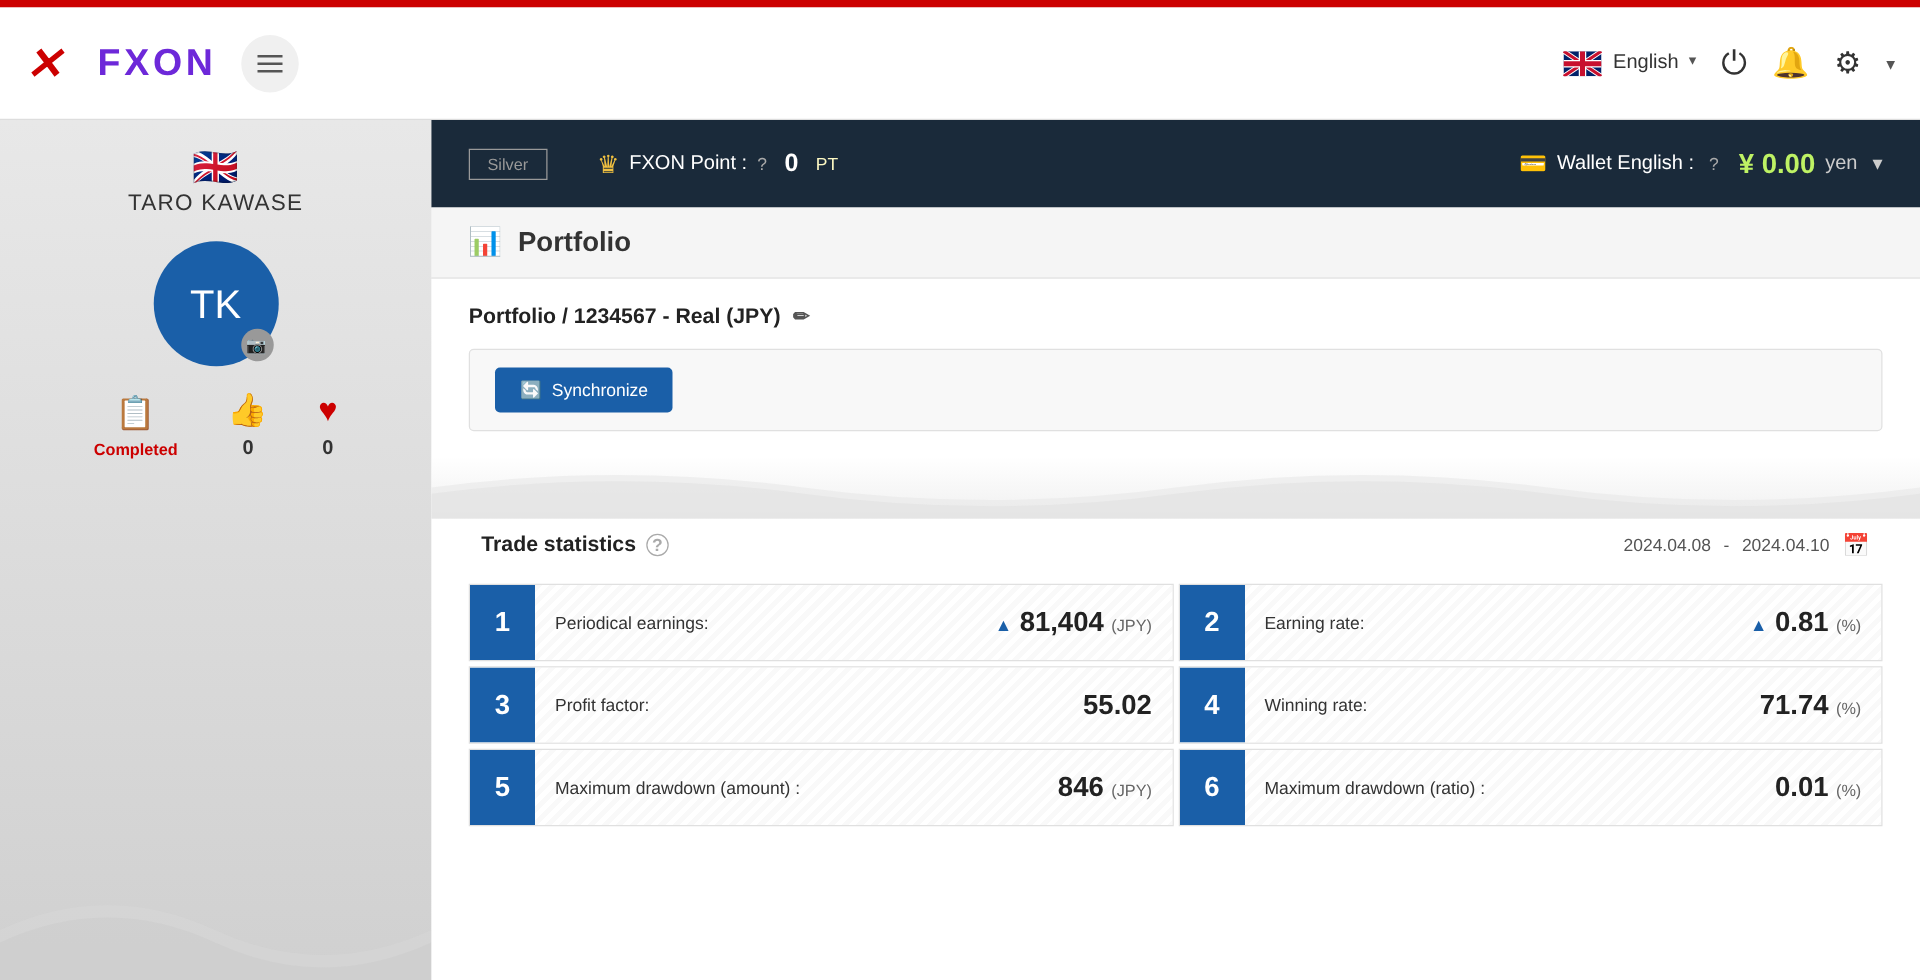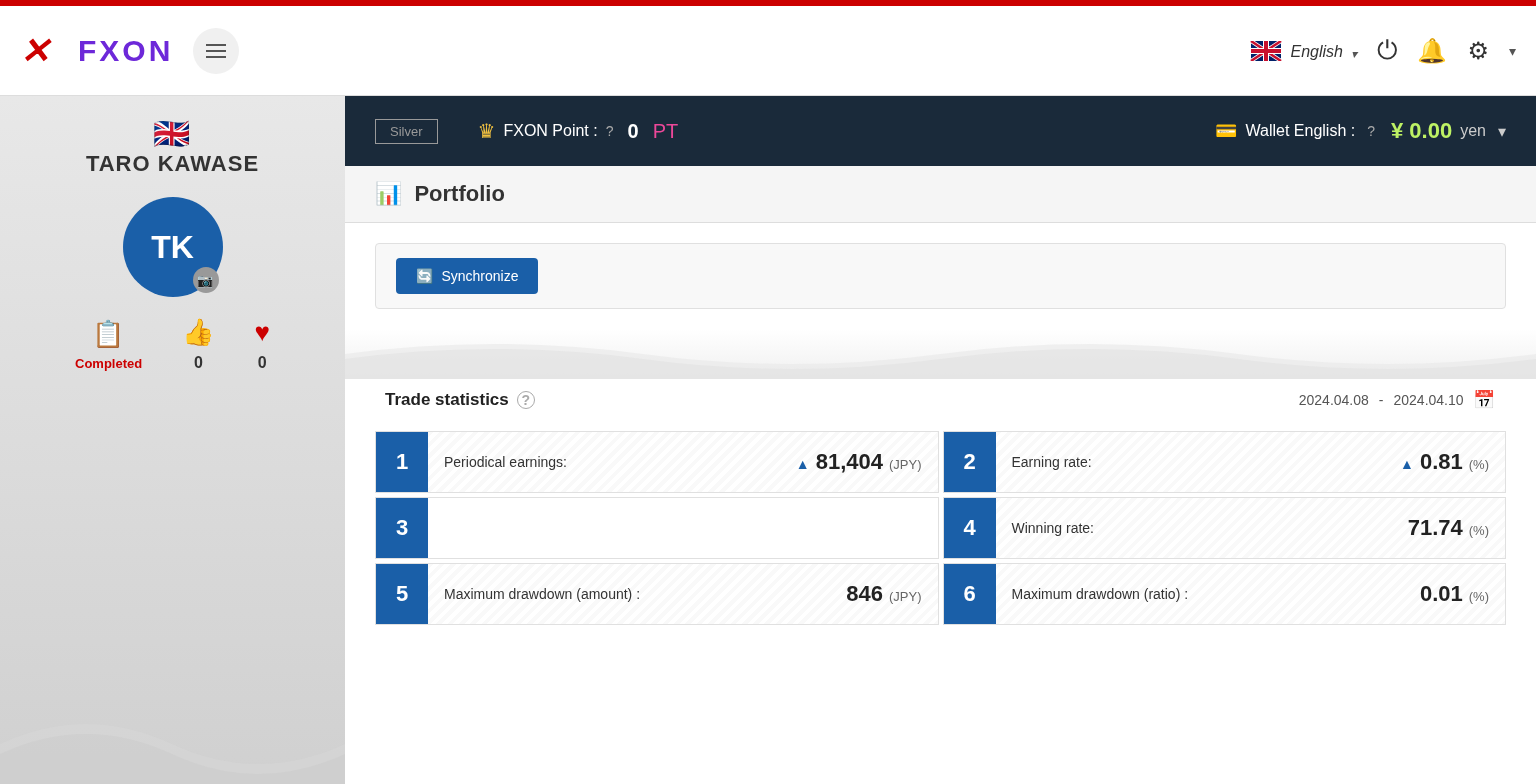--- a/index.html
+++ b/index.html
@@ -8,32 +8,32 @@
     
     .top-red-bar { height: 6px; background: #cc0000; width: 100%; }
 
     
     .header { height: 90px; background: #fff; display: flex; align-items: center; justify-content: space-between; padding: 0 20px; border-bottom: 1px solid #ddd; }
     .header-left { display: flex; align-items: center; gap: 20px; }
     .logo { display: flex; align-items: center; gap: 8px; }
     .hamburger { width: 46px; height: 46px; border-radius: 50%; background: #f0f0f0; border: none; cursor: pointer; display: flex; align-items: center; justify-content: center; flex-direction: column; gap: 4px; }
     .hamburger span { display: block; width: 20px; height: 2px; background: #555; }
     .header-right { display: flex; align-items: center; gap: 20px; }
-    .lang-selector { display: flex; align-items: flex-end; gap: 8px; cursor: pointer; font-size: 16px; font-style: italic; }
+    .lang-selector { display: flex; align-items: flex-start; gap: 8px; cursor: pointer; font-size: 16px; }
     .header-icon { font-size: 24px; color: #333; cursor: pointer; }
 
     
     .main-layout { display: flex; height: calc(784px - 96px); }
 
     
     .sidebar { width: 345px; background: linear-gradient(to bottom, #e8e8e8, #d0d0d0); flex-shrink: 0; display: flex; flex-direction: column; align-items: center; padding-top: 20px; position: relative; }
     .sidebar-wave { position: absolute; bottom: 0; left: 0; right: 0; height: 80px; }
-    .user-name { font-size: 22px; font-weight: 700; color: #333; letter-spacing: 1px; margin-bottom: 20px; }
+    .user-name { font-size: 18px; font-weight: 400; color: #333; letter-spacing: 1px; margin-bottom: 20px; }
     .avatar-container { position: relative; margin-bottom: 20px; }
-    .avatar { width: 100px; height: 100px; border-radius: 50%; background: #1a5fa8; display: flex; align-items: center; justify-content: center; color: white; font-size: 32px; font-weight: 700; }
+    .avatar { width: 100px; height: 100px; border-radius: 50%; background: #1a5fa8; display: flex; align-items: center; justify-content: center; color: white; font-size: 32px; font-weight: 400; }
     .avatar-camera { position: absolute; bottom: 4px; right: 4px; width: 26px; height: 26px; border-radius: 50%; background: #999; display: flex; align-items: center; justify-content: center; color: white; font-size: 13px; }
     .user-stats { display: flex; gap: 40px; align-items: center; }
     .stat-item { display: flex; flex-direction: column; align-items: center; gap: 6px; }
     .stat-label { font-size: 13px; color: #cc0000; font-weight: 600; }
     .stat-number { font-size: 16px; color: #333; font-weight: 600; }
 
     
     .content { flex: 1; display: flex; flex-direction: column; }
 
     
@@ -164,40 +164,44 @@
   <main class="content">
 
     <div class="dark-bar">
       <span class="silver-badge">Silver</span>
 
       <div class="fxon-point">
         <span style="color:#f0c040; font-size:20px;">♛</span>
         <span>FXON Point :</span>
         <span style="color:#aaa; font-size:14px; cursor:pointer;">?</span>
         <span class="point-value">0</span>
-        <span style="font-size:20px; color:#ec4899;">PT</span>
+        <span style="font-size:14px; color:#fef9c3;">PT</span>
       </div>
 
       <div class="wallet-balance">
         <span style="font-size:18px; color:#aaa;">💳</span>
         <span>Wallet English :</span>
         <span style="color:#aaa; font-size:14px; cursor:pointer; margin-left:4px;">?</span>
         <span class="wallet-value">¥ 0.00</span>
         <span class="wallet-currency">yen</span>
         <span style="color:#ccc; margin-left:4px; cursor:pointer;">▾</span>
       </div>
     </div>
 
     <div class="portfolio-section">
       <span style="font-size:22px;">📊</span>
       <span class="portfolio-title">Portfolio</span>
     </div>
 
     <div class="portfolio-content">
 
+      <div class="portfolio-subtitle">
+        <span>Portfolio / 1234567 - Real (JPY)</span>
+        <span class="edit-icon">✏</span>
+      </div>
 
       <div class="sync-bar">
         <button class="sync-button">
           <span>🔄</span>
           <span>Synchronize</span>
         </button>
       </div>
 
       <div style="height:50px; margin: 0 -30px 10px -30px; overflow:hidden; background: linear-gradient(to bottom, #fff 0%, #f0f0f0 100%);">
         <svg width="100%" height="50" viewBox="0 0 1200 50" preserveAspectRatio="none">
@@ -248,20 +252,26 @@
               </div>
             </div>
           </div>
         </div>
 
         <div class="stats-row">
           <div class="stat-card">
             <div class="stat-num-badge">
               <span>3</span>
             </div>
+            <div class="stat-content">
+              <span class="stat-label-text">Profit factor:</span>
+              <div class="stat-value-area">
+                <span class="stat-value">55.02</span>
+              </div>
+            </div>
           </div>
           <div class="stat-card">
             <div class="stat-num-badge">
               <span>4</span>
             </div>
             <div class="stat-content">
               <span class="stat-label-text">Winning rate:</span>
               <div class="stat-value-area">
                 <span class="stat-value">71.74</span>
                 <span class="stat-unit">(%)</span>

